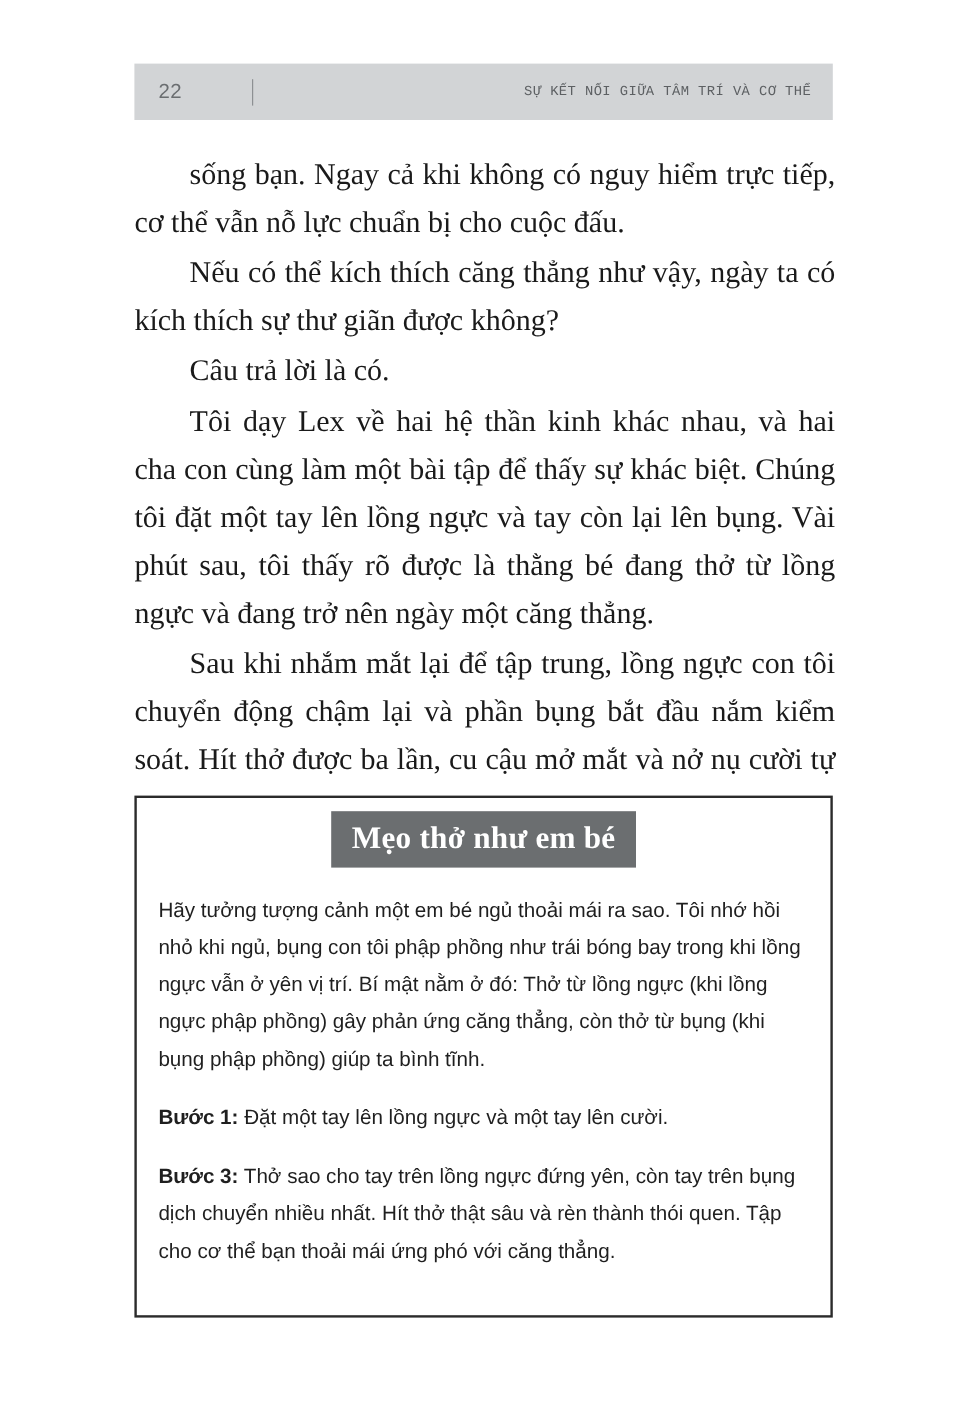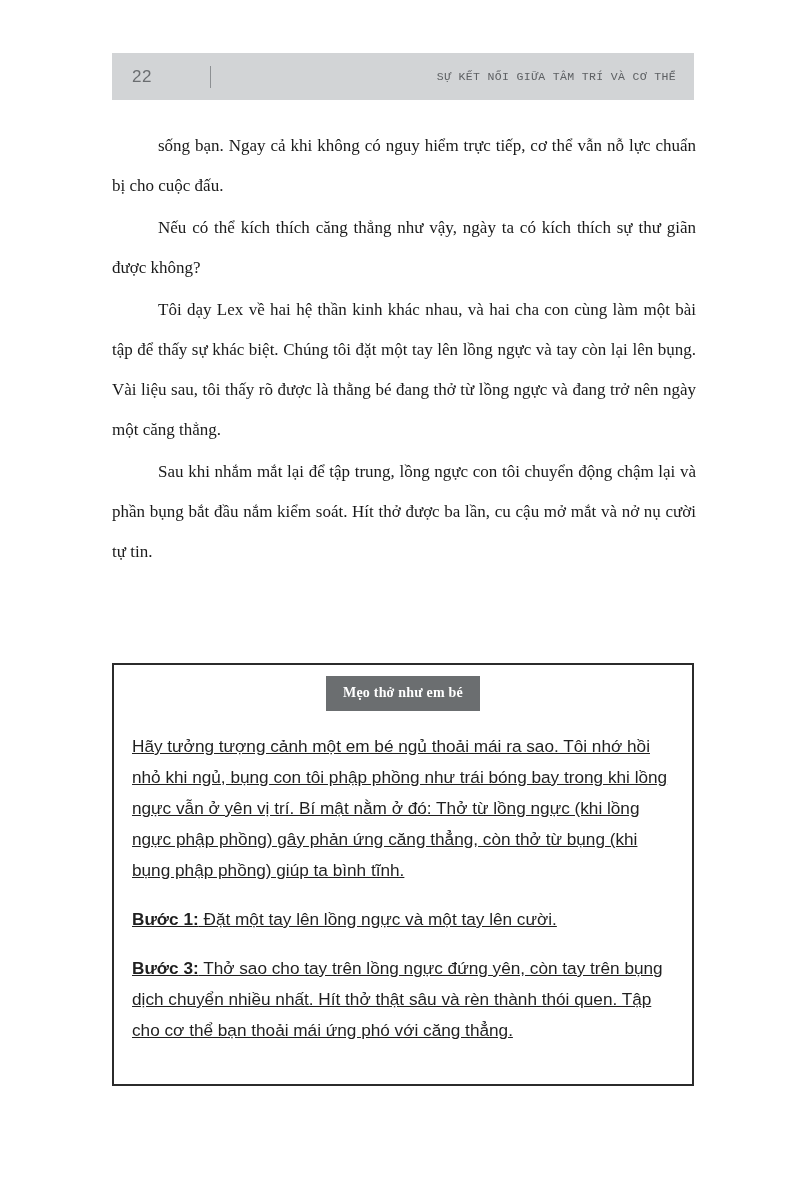--- a/index.html
+++ b/index.html
@@ -52,21 +52,21 @@
 
   
   .body-copy {
     position: absolute;
     left: 112px;
     top: 126px;
     width: 584px;
   }
   .para {
     margin: 0 0 2px 0;
-    font-size: 17px;
+    font-size: 25px;
     line-height: 40px;
     color: #1a1a1a;
     text-align: justify;
     text-indent: 46px;
     hyphens: none;
   }
 
   
   .callout {
     position: absolute;
@@ -80,37 +80,36 @@
   }
   .callout-badge-row {
     display: flex;
     justify-content: center;
   }
   .callout-badge {
     background: #6b6e70;
     color: #ffffff;
     font-family: "Liberation Serif", serif;
     font-weight: bold;
-    font-size: 14px;
+    font-size: 26px;
     line-height: 1;
     padding: 10px 17px 11px 17px;
     letter-spacing: 0.2px;
     white-space: nowrap;
   }
   .callout-body {
     margin-top: 20px;
     font-family: "Liberation Sans", sans-serif;
   }
   .callout-p {
     margin: 0 0 18px 0;
     font-size: 17.2px;
     line-height: 31px;
     color: #1f1f1f;
     text-align: left;
-    text-decoration: underline;
   }
   .callout-p:last-child {
     margin-bottom: 16px;
   }
   .step-label {
     font-weight: bold;
     text-align: right;
   }
 </style>
 </head>
@@ -118,21 +117,22 @@
 
 <div class="header-band">
   <span class="folio">22</span>
   <span class="folio-rule"></span>
   <span class="running-title">SỰ KẾT NỐI GIỮA TÂM TRÍ VÀ CƠ THỂ</span>
 </div>
 
 <div class="body-copy">
   <p class="para">sống bạn. Ngay cả khi không có nguy hiểm trực tiếp, cơ thể vẫn nỗ lực chuẩn bị cho cuộc đấu.</p>
   <p class="para">Nếu có thể kích thích căng thẳng như vậy, ngày ta có kích thích sự thư giãn được không?</p>
-  <p class="para">Tôi dạy Lex về hai hệ thần kinh khác nhau, và hai cha con cùng làm một bài tập để thấy sự khác biệt. Chúng tôi đặt một tay lên lồng ngực và tay còn lại lên bụng. Vài liệu sau, tôi thấy rõ được là thằng bé đang thở từ lồng ngực và đang trở nên ngày một căng thẳng.</p>
+  <p class="para">Câu trả lời là có.</p>
+  <p class="para">Tôi dạy Lex về hai hệ thần kinh khác nhau, và hai cha con cùng làm một bài tập để thấy sự khác biệt. Chúng tôi đặt một tay lên lồng ngực và tay còn lại lên bụng. Vài phút sau, tôi thấy rõ được là thằng bé đang thở từ lồng ngực và đang trở nên ngày một căng thẳng.</p>
   <p class="para">Sau khi nhắm mắt lại để tập trung, lồng ngực con tôi chuyển động chậm lại và phần bụng bắt đầu nắm kiểm soát. Hít thở được ba lần, cu cậu mở mắt và nở nụ cười tự tin.</p>
 </div>
 
 <div class="callout">
   <div class="callout-badge-row">
     <span class="callout-badge">Mẹo thở như em bé</span>
   </div>
   <div class="callout-body">
     <p class="callout-p">Hãy tưởng tượng cảnh một em bé ngủ thoải mái ra sao. Tôi nhớ hồi nhỏ khi ngủ, bụng con tôi phập phồng như trái bóng bay trong khi lồng ngực vẫn ở yên vị trí. Bí mật nằm ở đó: Thở từ lồng ngực (khi lồng ngực phập phồng) gây phản ứng căng thẳng, còn thở từ bụng (khi bụng phập phồng) giúp ta bình tĩnh.</p>
 

